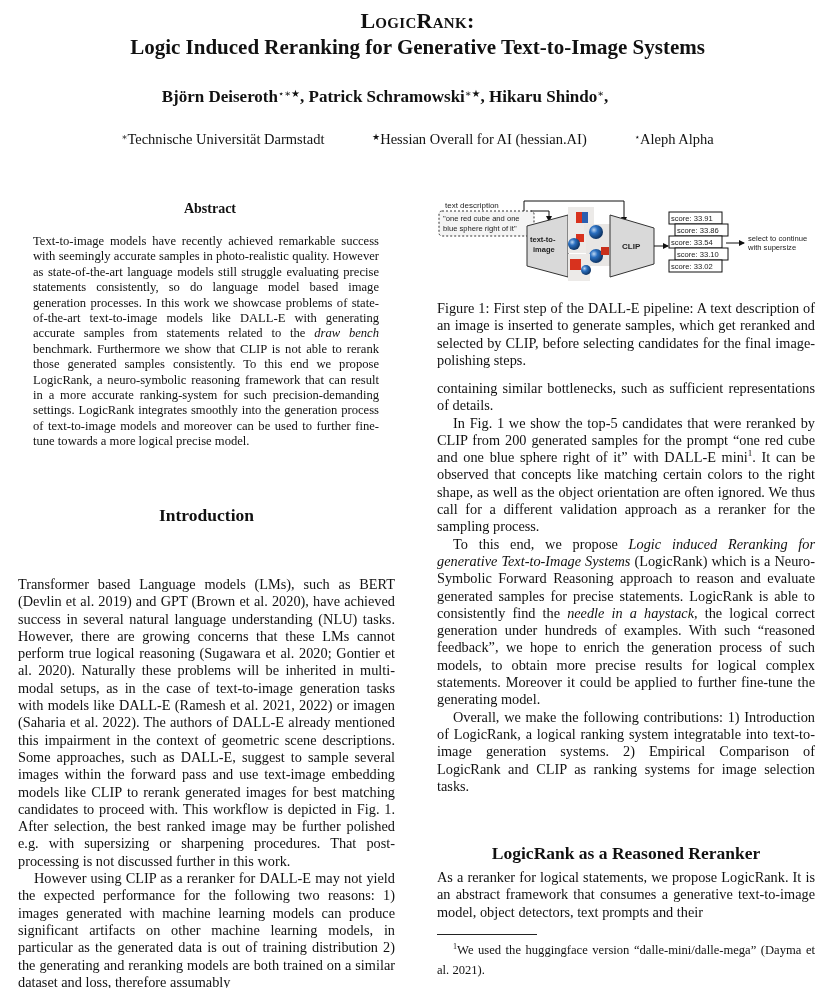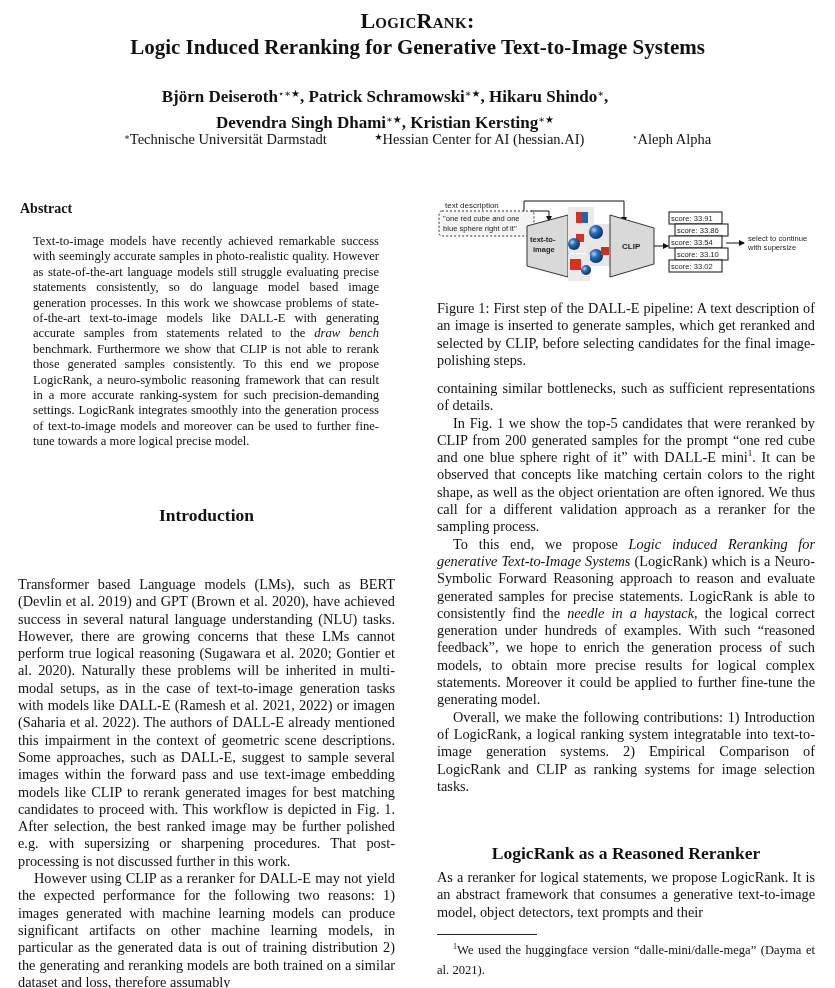--- a/index.html
+++ b/index.html
@@ -21,21 +21,21 @@
   }
   .authors sup { font-weight: normal; font-size: 10px; vertical-align: 5px; }
   .affils {
     position: absolute; left: 0; width: 835px; top: 131px; text-align: center;
     font-size: 14.5px;
   }
   .affils span.aff { margin: 0 22px; }
   .affils sup { font-size: 9px; vertical-align: 4px; }
 
   .abstract-title {
-    position: absolute; left: 20px; width: 380px; top: 201px; text-align: left;
+    position: absolute; left: 20px; width: 380px; top: 201px; text-align: center;
     font-weight: bold; font-size: 14px;
   }
   .abstract-body {
     position: absolute; left: 33px; width: 346px; top: 234px;
     font-size: 12.6px; line-height: 15.4px; text-align: justify; hyphens: manual;
   }
   .section-title {
     position: absolute; text-align: center; font-weight: bold; font-size: 17.5px;
   }
   .col-left { position: absolute; left: 18px; width: 377px; margin-top: 40px; }
@@ -65,28 +65,25 @@
 </head>
 <body>
 
 <div class="title1">LogicRank:</div>
 <div class="title2">Logic Induced Reranking for Generative Text-to-Image Systems</div>
 
 <div class="authors">
   <div>
     <span>Björn Deiseroth</span><sup>⋆∗★</sup><span>, </span><span>Patrick Schramowski</span><sup>∗★</sup><span>, </span><span>Hikaru Shindo</span><sup>∗</sup><span>,</span>
   </div>
-  <div>
-    <span>Devendra Singh Dhami</span><sup>∗★</sup><span>, </span><span>Kristian Kersting</span><sup>∗★</sup>
-  </div>
 </div>
 
 <div class="affils">
   <span class="aff"><sup>∗</sup><span>Technische Universität Darmstadt</span></span>
-  <span class="aff"><sup>★</sup><span>Hessian Center for AI (hessian.AI)</span></span>
+  <span class="aff"><sup>★</sup><span>Hessian Overall for AI (hessian.AI)</span></span>
   <span class="aff"><sup>⋆</sup><span>Aleph Alpha</span></span>
 </div>
 
 <div class="abstract-title">Abstract</div>
 <div class="abstract-body"><span>Text-to-image models have recently achieved remarkable success with seemingly accurate samples in photo-realistic quality. However as state-of-the-art language models still struggle evaluating precise statements consistently, so do lan­guage model based image generation processes. In this work we showcase problems of state-of-the-art text-to-image mod­els like DALL-E with generating accurate samples from state­ments related to the </span><i>draw bench</i><span> benchmark. Furthermore we show that CLIP is not able to rerank those generated sam­ples consistently. To this end we propose LogicRank, a neuro-symbolic reasoning framework that can result in a more ac­curate ranking-system for such precision-demanding settings. LogicRank integrates smoothly into the generation process of text-to-image models and moreover can be used to further fine-tune towards a more logical precise model.</span></div>
 
 <div class="section-title" style="left:18px;width:377px;top:505px;">Introduction</div>
 <div class="col-left" style="top:536px;">
   <p class="para">Transformer based Language models (LMs), such as BERT (Devlin et al. 2019) and GPT (Brown et al. 2020), have achieved success in several natural language under­standing (NLU) tasks. However, there are growing concerns that these LMs cannot perform true logical reasoning (Sug­awara et al. 2020; Gontier et al. 2020). Naturally these prob­lems will be inherited in multi-modal setups, as in the case of text-to-image generation tasks with models like DALL-E (Ramesh et al. 2021, 2022) or imagen (Saharia et al. 2022). The authors of DALL-E already mentioned this impairment in the context of geometric scene descriptions. Some ap­proaches, such as DALL-E, suggest to sample several im­ages within the forward pass and use text-image embedding models like CLIP to rerank generated images for best match­ing candidates to proceed with. This workflow is depicted in Fig. 1. After selection, the best ranked image may be fur­ther polished e.g. with supersizing or sharpening procedures. That post-processing is not discussed further in this work.</p>
   <p class="para indent">However using CLIP as a reranker for DALL-E may not yield the expected performance for the following two rea­sons: 1) images generated with machine learning models can produce significant artifacts on other machine learning mod­els, in particular as the generated data is out of training dis­tribution 2) the generating and reranking models are both trained on a similar dataset and loss, therefore assumably</p>

